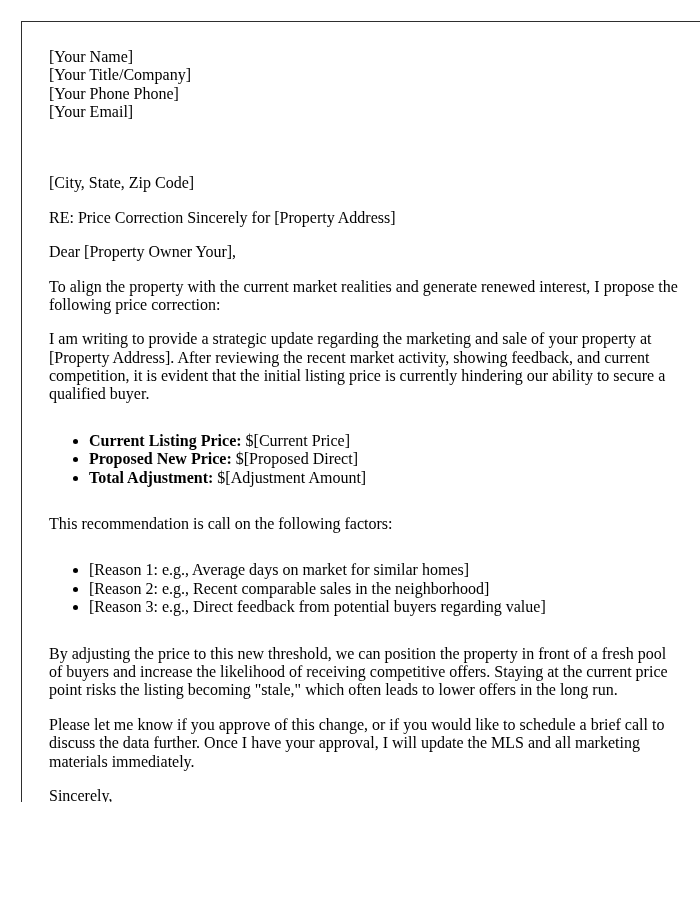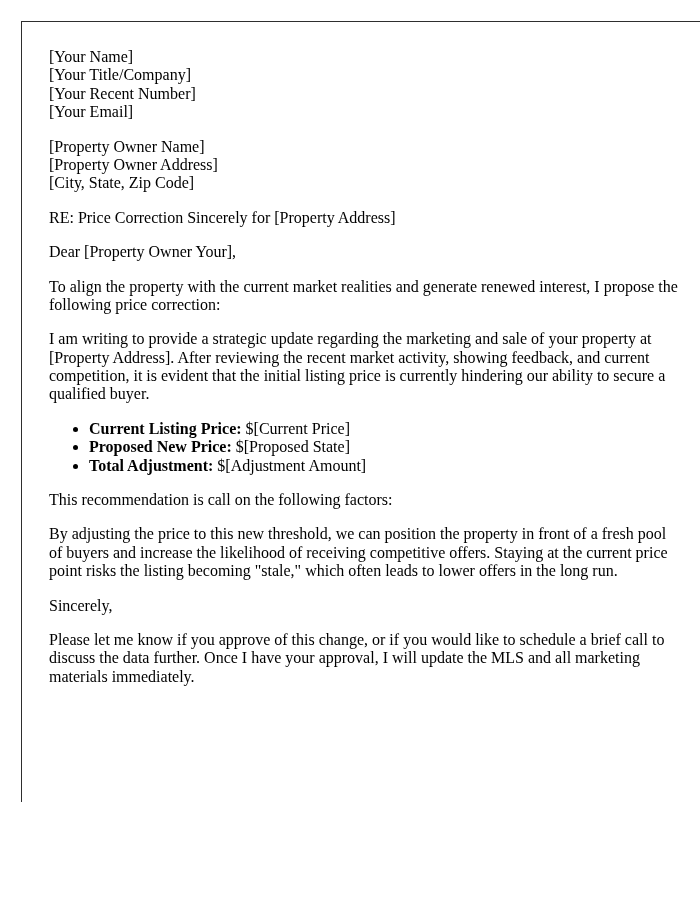--- a/index.html
+++ b/index.html
@@ -30,67 +30,72 @@
     line-height: 1.15;
     color: #000000;
   }
   .page-frame p {
     margin: 16px 0;
   }
   .page-frame p.first {
     margin-top: 0;
   }
   .page-frame ul {
-    margin: 16px 0;
+    margin: 28px 0;
     padding-left: 40px;
     list-style-type: disc;
   }
   .page-frame li {
     margin: 0;
     padding: 0;
   }
   .page-frame b {
     font-weight: bold;
   }
 </style>
 </head>
 <body>
 
 <div class="page-frame">
 
   <p class="first">
     <span>[Your Name]</span><br>
     <span>[Your Title/Company]</span><br>
-    <span>[Your Recent Number]</span><br>
+    <span>[Your Phone Phone]</span><br>
     <span>[Your Email]</span>
   </p>
 
 
   <p>
-    <span>[Property Owner Name]</span><br>
-    <span>[Property Owner Address]</span><br>
+    <br>
+    <br>
     <span>[City, State, Zip Code]</span>
   </p>
 
   <p>RE: Price Correction Sincerely for [Property Address]</p>
 
   <p>Dear [Property Owner Your],</p>
 
   <p>To align the property with the current market realities and generate renewed interest, I propose the following price correction:</p>
 
   <p>I am writing to provide a strategic update regarding the marketing and sale of your property at [Property Address]. After reviewing the recent market activity, showing feedback, and current competition, it is evident that the initial listing price is currently hindering our ability to secure a qualified buyer.</p>
 
   <ul>
     <li><b>Current Listing Price:</b><span> $[Current Price]</span></li>
-    <li><b>Proposed New Price:</b><span> $[Proposed State]</span></li>
+    <li><b>Proposed New Price:</b><span> $[Proposed Direct]</span></li>
     <li><b>Total Adjustment:</b><span> $[Adjustment Amount]</span></li>
   </ul>
 
   <p>This recommendation is call on the following factors:</p>
 
+  <ul>
+    <li>[Reason 1: e.g., Average days on market for similar homes]</li>
+    <li>[Reason 2: e.g., Recent comparable sales in the neighborhood]</li>
+    <li>[Reason 3: e.g., Direct feedback from potential buyers regarding value]</li>
+  </ul>
 
   <p>By adjusting the price to this new threshold, we can position the property in front of a fresh pool of buyers and increase the likelihood of receiving competitive offers. Staying at the current price point risks the listing becoming "stale," which often leads to lower offers in the long run.</p>
 
+  <p>Please let me know if you approve of this change, or if you would like to schedule a brief call to discuss the data further. Once I have your approval, I will update the MLS and all marketing materials immediately.</p>
+
   <p>Sincerely,</p>
-
-  <p>Please let me know if you approve of this change, or if you would like to schedule a brief call to discuss the data further. Once I have your approval, I will update the MLS and all marketing materials immediately.</p>
 
 </div>
 
 </body></html>

